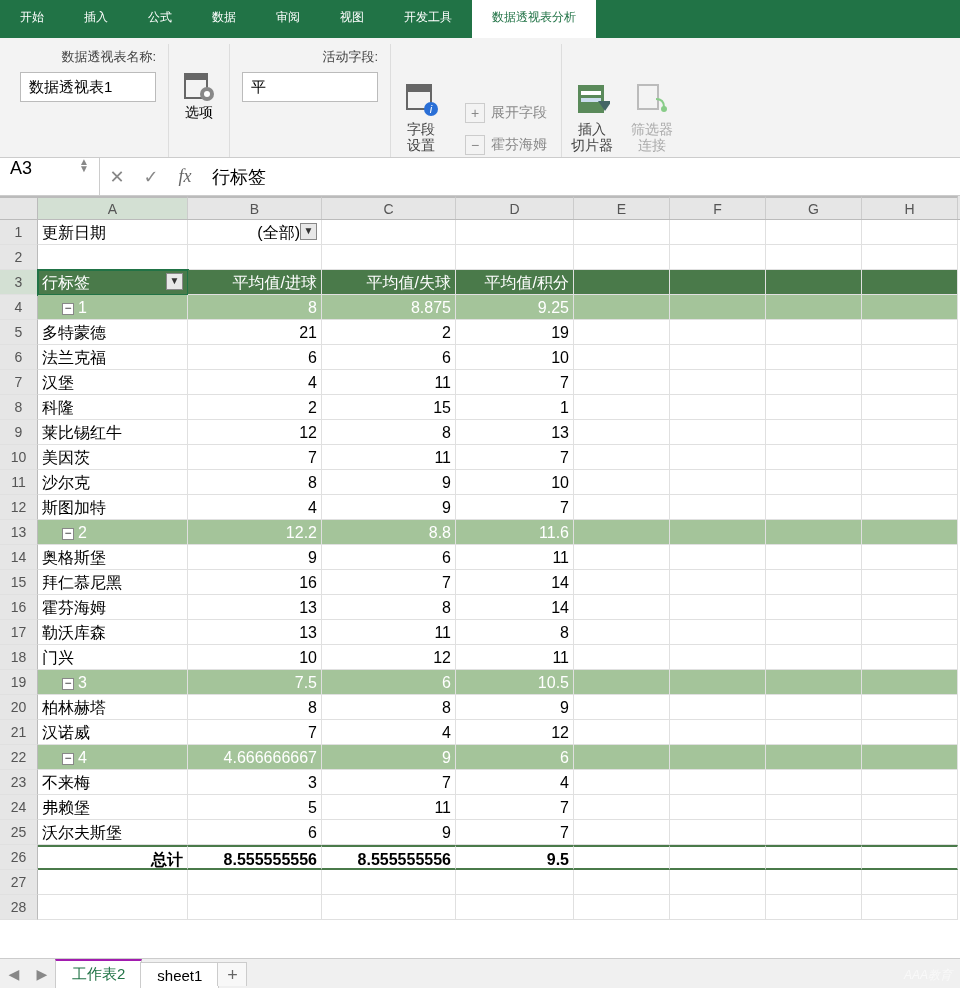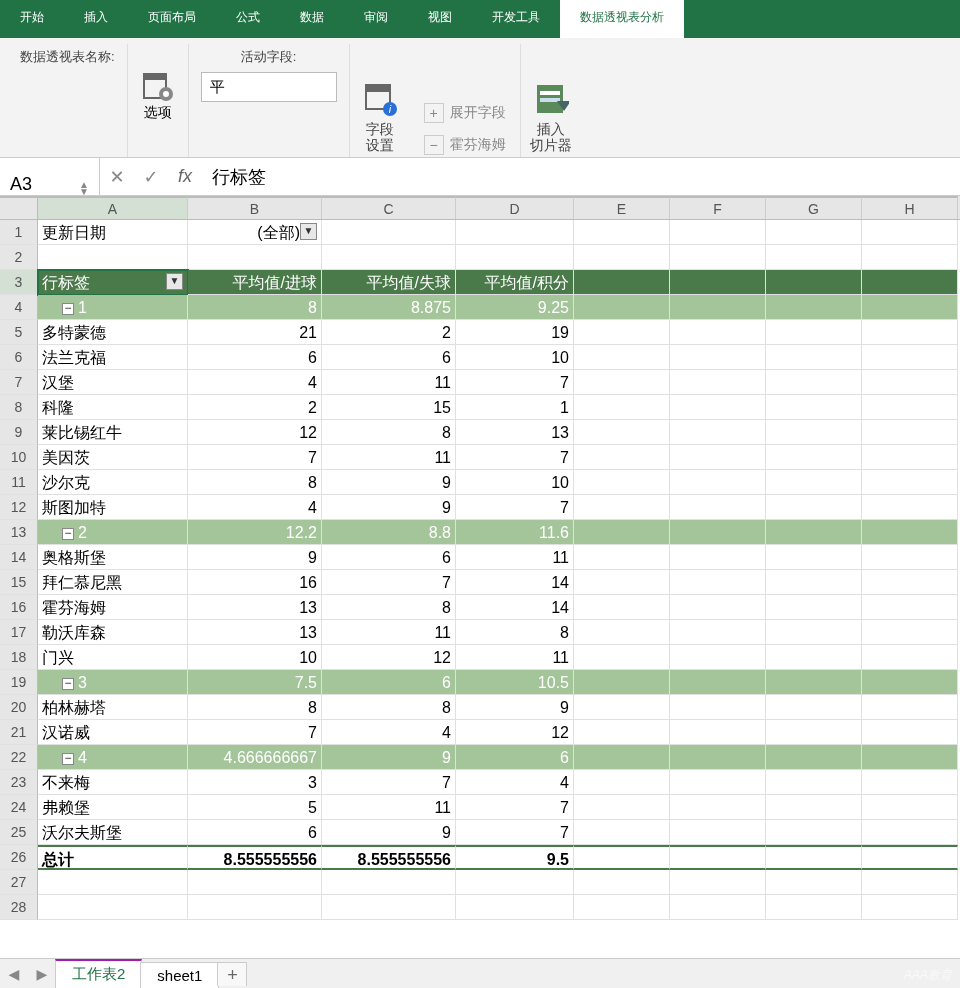--- a/index.html
+++ b/index.html
@@ -5,40 +5,40 @@
 * { box-sizing: border-box; margin: 0; padding: 0; font-family: "Microsoft YaHei", -apple-system, sans-serif; }
 body { background: #fff; width: 960px; height: 988px; overflow: hidden; font-size: 14px; }
 
 
 .ribbon-tabs { background: #217346; display: flex; height: 38px; align-items: stretch; }
 .ribbon-tab { color: #fff; padding: 9px 20px 0; font-size: 12px; cursor: pointer; white-space: nowrap; }
 .ribbon-tab.active { background: #fff; color: #217346; }
 
 
 .ribbon { background: #f3f3f3; border-bottom: 1px solid #ccc; height: 120px; display: flex; padding: 6px 8px 0; }
-.ribbon-group { display: flex; flex-direction: column; align-items: center; padding: 4px 12px; border-right: 1px solid #ddd; }
+.ribbon-group { display: flex; flex-direction: column; align-items: flex-end; padding: 4px 12px; border-right: 1px solid #ddd; }
 .ribbon-group:last-child { border-right: none; }
 .group-label { font-size: 13px; color: #444; margin-bottom: 6px; }
 .text-input { border: 1px solid #bbb; background: #fff; padding: 4px 8px; font-size: 15px; width: 136px; height: 30px; }
 
 .ribbon-btn { display: flex; flex-direction: column; align-items: center; justify-content: flex-end; padding: 2px 8px 4px; font-size: 14px; color: #444; cursor: pointer; height: 100%; min-width: 60px; }
 .ribbon-btn.disabled { color: #aaa; }
 .ribbon-btn .ico { width: 36px; height: 36px; margin-bottom: 4px; display:flex; align-items:center; justify-content:center; }
 .small-btn { display:flex; align-items:center; font-size:14px; color:#888; padding:2px 4px; }
 .small-btn .sico { width:20px; height:20px; margin-right:6px; display:inline-flex; align-items:center; justify-content:center; border:1px solid #ccc; }
 
 .ribbon-row2 { display:flex; align-items:flex-end; height:100%; }
 .option-col { display:flex; flex-direction:column; align-items:center; justify-content:flex-start; padding-top:20px; }
 
 
 .formula-bar { display: flex; align-items: center; height: 38px; border-bottom: 1px solid #ccc; }
-.name-box { width: 100px; border-right: 1px solid #ccc; height: 100%; display: flex; align-items: flex-end; padding: 0 10px; font-size: 18px; }
+.name-box { width: 100px; border-right: 1px solid #ccc; height: 100%; display: flex; align-items: flex-start; padding: 0 10px; font-size: 18px; }
 .name-box .spin { margin-left:auto; font-size:10px; color:#888; line-height:7px;}
 .fb-btn { width: 34px; text-align: center; color: #888; font-size: 18px; }
-.fx { font-style: italic; color: #666; }
+.fx { font-style: italic; color: #666; font-family: Liberation Serif, serif; }
 .fb-input { flex: 1; padding: 4px 10px; font-size: 18px; border:none; outline:none; }
 
 
 .grid-wrap { position: relative; height: 746px; overflow: hidden; }
 .col-headers { display: flex; height: 24px; background: #e6e6e6; border-bottom: 1px solid #bbb; }
 .corner { width: 38px; border-right: 1px solid #bbb; border-top:2px solid #bbb; }
 .col-h { border-right: 1px solid #ccc; text-align: center; font-size: 14px; color: #555; line-height: 22px; border-top:2px solid #bbb; }
 .col-h.active { background: #d3e0d3; }
 .cA { width: 150px; } .cB { width: 134px; } .cC { width: 134px; } .cD { width: 118px; }
 .cE, .cF, .cG, .cH { width: 96px; }
@@ -49,21 +49,21 @@
 .row-h.active { background:#d3e0d3; }
 
 .cells { flex: 1; position: relative; }
 .row { display: flex; height: 25px; }
 .cell { border-right: 1px solid #e0e0e0; border-bottom: 1px solid #e0e0e0; padding: 0 4px; line-height: 25px; font-size: 16px; overflow: hidden; white-space: nowrap; }
 .num { text-align: right; }
 
 
 .pivot-hdr { background: #4a7a4a; color: #fff; font-weight: normal; }
 .pivot-sub { background: #a4c49a; color: #fff; }
-.pivot-total { font-weight: bold; border-top: 2px solid #4a7a4a; border-bottom:2px solid #4a7a4a; }
+.pivot-total { font-weight: bold; border-top: 2px solid #4a7a4a; border-bottom:2px solid #4a7a4a;text-align:right; }
 .indent1 { padding-left: 24px; }
 .indent2 { }
 .collapse { display:inline-block; width:12px; height:12px; border:1px solid #888; line-height:9px; text-align:center; font-size:12px; margin-right:4px; background:#fff; color:#333; vertical-align:1px;}
 
 .sel-cell { outline: 2px solid #217346; outline-offset:-1px; }
 .drop-btn { float:right; width:17px; height:17px; border:1px solid #888; background:#e8e8e8; text-align:center; line-height:14px; font-size:10px; margin-top:3px; color:#333;}
 
 
 .sheet-bar { position: absolute; bottom: 0; left: 0; right: 0; height: 30px; background: #f0f0f0; border-top: 1px solid #ccc; display: flex; align-items: center; }
 .nav-arrow { width: 28px; text-align: center; color: #888; font-size: 14px; }
@@ -73,32 +73,32 @@
 .watermark { position:absolute; right:8px; bottom:4px; color:#fff; opacity:.6; font-size:12px; font-style:italic;}
 
 svg { display:block; }
 </style>
 </head>
 <body>
 
 <div class="ribbon-tabs" id="rtabs">
     <div class="ribbon-tab">开始</div>
     <div class="ribbon-tab">插入</div>
-    <div class="ribbon-tab">页面布局</div>
     <div class="ribbon-tab">公式</div>
     <div class="ribbon-tab">数据</div>
     <div class="ribbon-tab">审阅</div>
     <div class="ribbon-tab">视图</div>
     <div class="ribbon-tab">开发工具</div>
     <div class="ribbon-tab active">数据透视表分析</div>
   </div>
 
 <div class="ribbon">
   <div class="ribbon-group">
     <span class="group-label">数据透视表名称:</span>
+    <input class="text-input" value="数据透视表1" style="">
   </div>
   <div class="ribbon-group" style="align-items:center;">
     <div class="option-col">
       <span class="ico">
         <svg width="36" height="36">
             <rect x="4" y="6" width="22" height="24" fill="none" stroke="#666" stroke-width="2"></rect>
             <rect x="4" y="6" width="22" height="6" fill="#666"></rect>
             <circle cx="26" cy="26" r="7" fill="#888"></circle>
             <circle cx="26" cy="26" r="3" fill="#fff"></circle>
           </svg>
@@ -139,20 +139,31 @@
       <span class="ico">
         <svg width="40" height="36">
             <rect x="4" y="4" width="26" height="28" fill="#5a8a5a"></rect>
             <rect x="7" y="10" width="20" height="4" fill="#fff"></rect>
             <rect x="7" y="17" width="20" height="4" fill="#cde"></rect>
             <path d="M24 20 L38 20 L31 30 Z" fill="#466"></path>
           </svg>
       </span>
       <span style="white-space:pre;text-align:center;line-height:16px;">插入
 切片器</span>
+    </div>
+    <div class="ribbon-btn disabled">
+      <span class="ico">
+        <svg width="36" height="36">
+            <rect x="4" y="4" width="20" height="24" fill="none" stroke="#bbb" stroke-width="2"></rect>
+            <path d="M22 18 Q30 18 30 26" stroke="#8c8" stroke-width="2" fill="none"></path>
+            <circle cx="30" cy="28" r="3" fill="#8c8"></circle>
+          </svg>
+      </span>
+      <span style="white-space:pre;text-align:center;line-height:16px;">筛选器
+连接</span>
     </div>
   </div>
 </div>
 
 <div class="formula-bar">
   <div class="name-box">
     <span>A3</span>
     <span class="spin">▲<br>▼</span>
   </div>
   <div class="fb-btn">✕</div>

